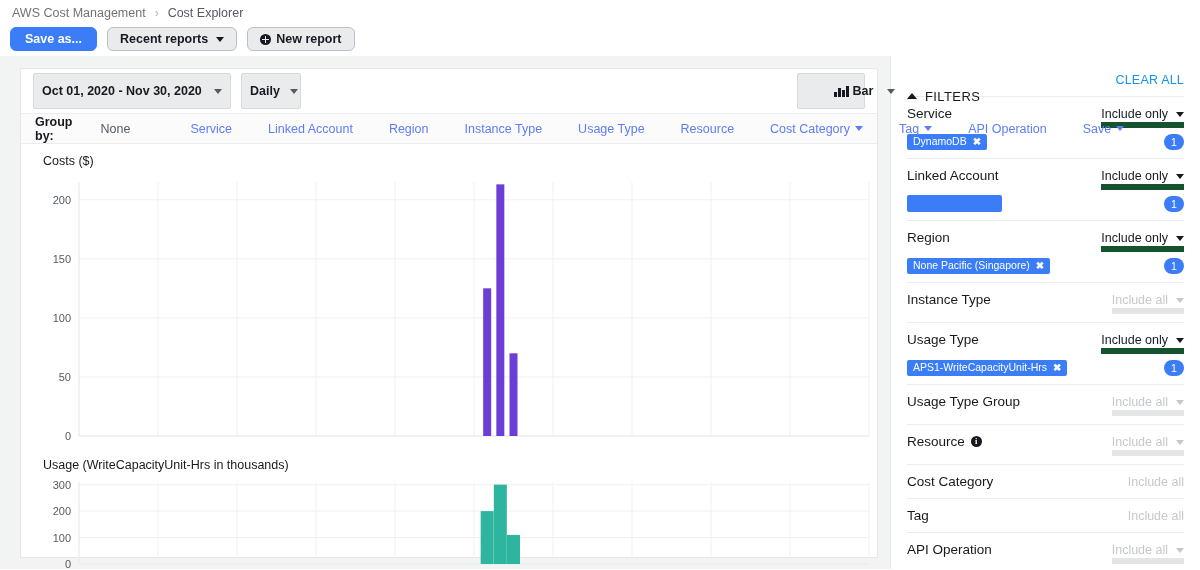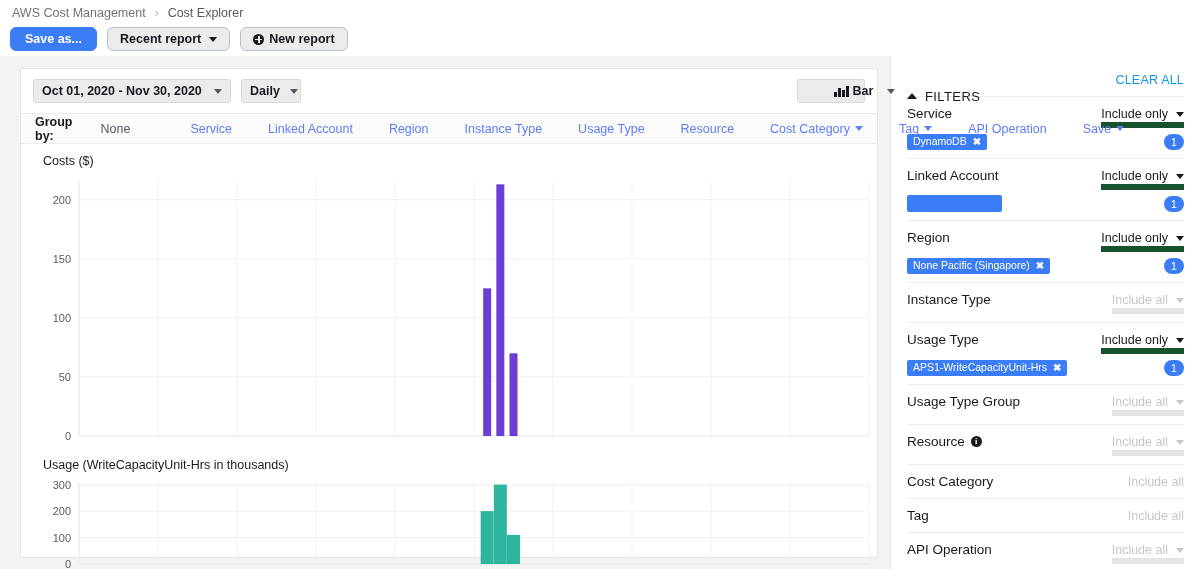--- a/index.html
+++ b/index.html
@@ -96,21 +96,21 @@
 
   
   .card-toolbar {
     height: 44px;
     display: flex;
     align-items: center;
     padding: 0 12px;
     gap: 10px;
   }
   .select-box {
-    height: 24px;
+    height: 36px;
     display: inline-flex;
     align-items: center;
     justify-content: space-between;
     background: #e9ebed;
     border: 1px solid #d5dbdb;
     border-radius: 2px;
     font-size: 12.5px;
     font-weight: bold;
     padding: 0 8px;
     cursor: pointer;
@@ -256,21 +256,21 @@
 
 <div class="breadcrumb">
   <span class="bc-link">AWS Cost Management</span>
   <span class="bc-sep">›</span>
   <span class="bc-current">Cost Explorer</span>
 </div>
 
 <div class="actionbar">
   <button class="btn primary">Save as...</button>
   <button class="btn">
-    <span>Recent report</span>
+    <span>Recent reports</span>
     <span class="caret"></span>
   </button>
   <button class="btn">
     <span class="plus-circle"></span>
     <span>New report</span>
   </button>
 </div>
 
 <div class="page">
 

